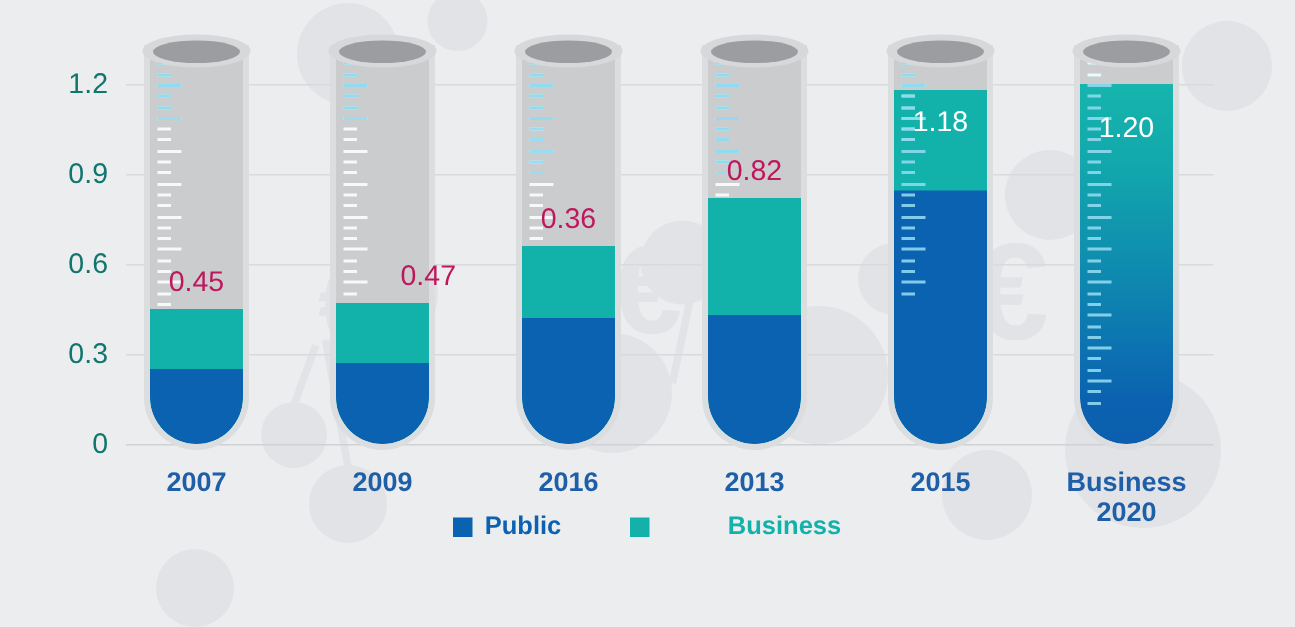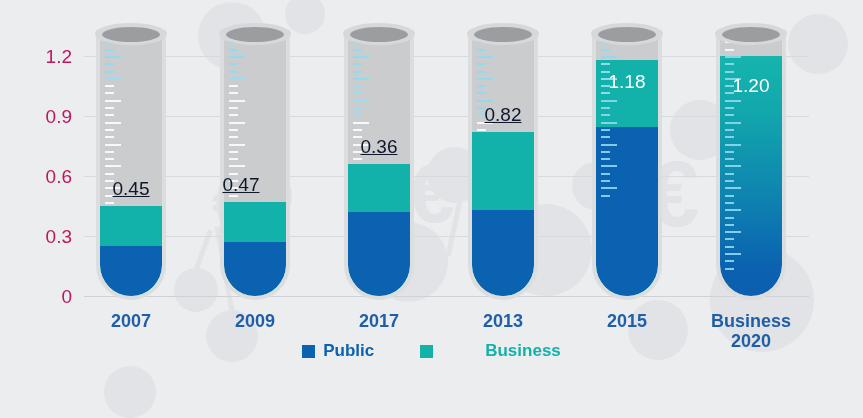--- a/index.html
+++ b/index.html
@@ -17,21 +17,21 @@
 
   
   .plot{position:absolute;left:0;top:0;width:863px;height:418px;}
 
   .gridline{
     position:absolute;height:1px;background:#d9dadd;left:84px;width:725px;
   }
   .axis-zero{background:#cfd1d4;}
   .ytick{
     position:absolute;right:0;width:48px;text-align:right;
-    font-size:19px;color:#be185d;line-height:1;
+    font-size:19px;color:#0f766e;line-height:1;
   }
   .ytick-wrap{position:absolute;left:20px;width:52px;}
 
   
   .tube{
     position:absolute;
     width:62px;
   }
   .tube-body{
     position:absolute;left:0;right:0;
@@ -70,21 +70,21 @@
   .tk.long{width:16px;}
   .tk.short{width:9px;}
   .tk.on-fill{background:#8fd8ef;opacity:.9;}
   .tk.on-teal{background:#9fe8e2;opacity:.9;}
 
   
   .value-label{
     position:absolute;text-align:center;width:90px;
     font-size:19px;line-height:1;
   }
-  .value-dark{color:#0f172a;text-decoration:underline;}
+  .value-dark{color:#be185d;}
   .value-light{color:#ffffff;}
 
   
   .cat-label{
     position:absolute;width:110px;text-align:center;
     color:#1f5fa8;font-size:18px;font-weight:bold;line-height:20px;
   }
 
   
   .legend{
@@ -269,21 +269,21 @@
               <div class="tk short on-fill" style="top: 14.6px;"></div>
               <div class="tk long on-fill" style="top: 21.9px;"></div>
               <div class="tk short on-fill" style="top: 29.2px;"></div>
               <div class="tk short on-fill" style="top: 36.5px;"></div>
               <div class="tk long on-fill" style="top: 43.8px;"></div>
             </div>
           </div>
           <div class="tube-rim" style="top: 23px;"></div>
           <div class="tube-mouth" style="top: 27px;"></div>
         </div>
-        <div class="value-label value-dark" style="left: 196px; top: 175px;">0.47</div>
+        <div class="value-label value-dark" style="left: 214px; top: 175px; text-align: right;">0.47</div>
         <div class="tube" style="left: 348px; top: 0px;">
           <div class="tube-body" style="top: 34px; height: 262px;">
             <div class="fill fill-business" style="height: 132px;">
               <div class="fill-public" style="height: 84px;"></div>
             </div>
             <div class="ticks">
               <div class="tk long" style="top: 0px;"></div>
               <div class="tk short" style="top: 7.3px;"></div>
               <div class="tk short" style="top: 14.6px;"></div>
               <div class="tk long" style="top: 21.9px;"></div>
@@ -486,21 +486,21 @@
       </div>
 
     <div id="cats-layer">
         <div class="cat-label" style="left: 76px; top: 311px;">
           <div>2007</div>
         </div>
         <div class="cat-label" style="left: 200px; top: 311px;">
           <div>2009</div>
         </div>
         <div class="cat-label" style="left: 324px; top: 311px;">
-          <div>2017</div>
+          <div>2016</div>
         </div>
         <div class="cat-label" style="left: 448px; top: 311px;">
           <div>2013</div>
         </div>
         <div class="cat-label" style="left: 572px; top: 311px;">
           <div>2015</div>
         </div>
         <div class="cat-label" style="left: 696px; top: 311px;">
           <div>Business</div>
           <div>2020</div>

